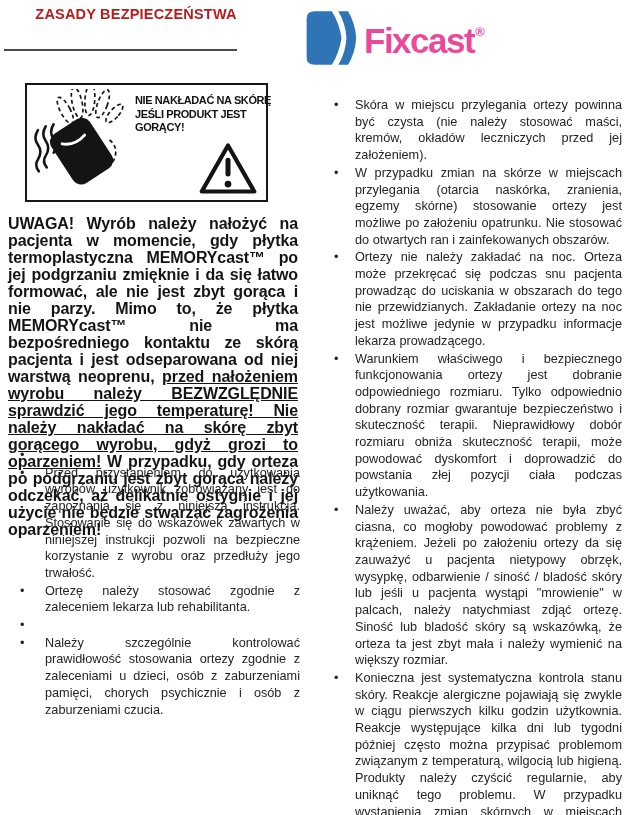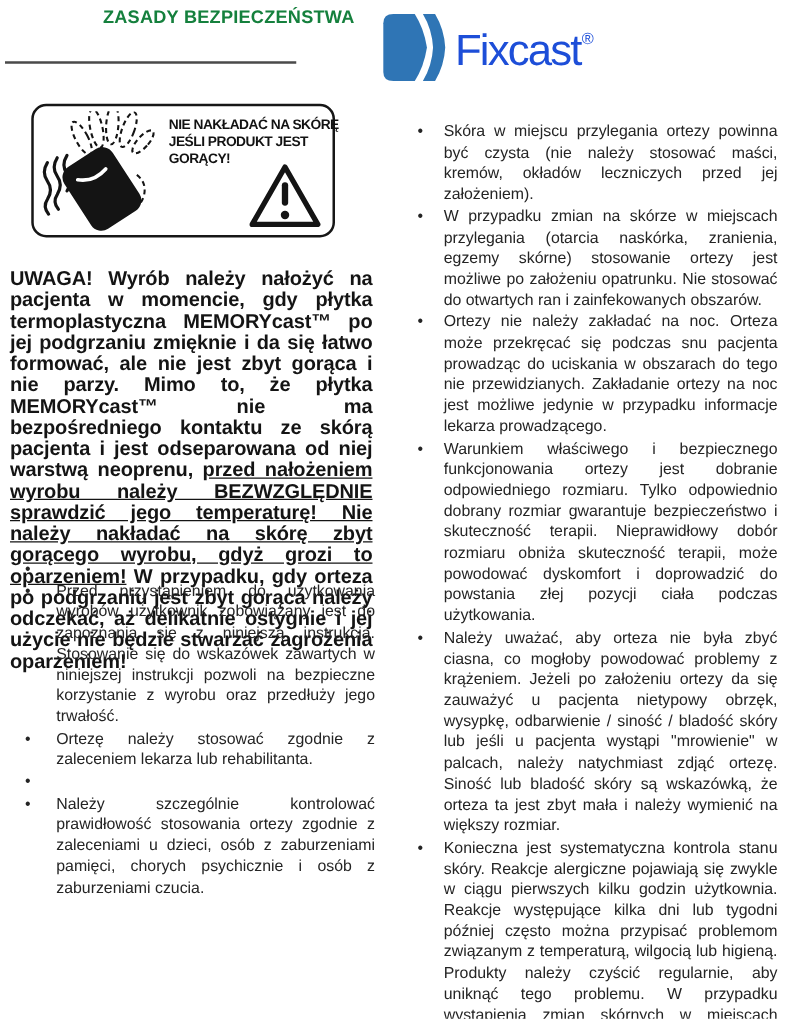--- a/index.html
+++ b/index.html
@@ -6,27 +6,27 @@
   body{
     width:628px;height:815px;position:relative;background:#ffffff;
     font-family:"Liberation Sans","DejaVu Sans",sans-serif;
     color:#1e1e1e;overflow:hidden;
   }
   .abs{position:absolute;}
 
   
   .doc-title{
     left:0;top:6px;width:272px;text-align:center;
-    font-size:14.5px;font-weight:bold;color:#15803d;letter-spacing:.2px;padding-left:47px;
+    font-size:14.5px;font-weight:bold;color:#b91c1c;letter-spacing:.2px;
   }
   .rule{left:4px;top:49px;width:233px;height:2px;background:#4a4a4a;}
 
   .warnbox{
-    left:25px;top:83px;width:243px;height:107px;
-    border:2px solid #161616;border-radius:12px;box-sizing:border-box;
+    left:25px;top:83px;width:243px;height:119px;
+    border:2px solid #161616;border-radius:0;box-sizing:border-box;
     background:#fff;
   }
   .hot-icon{position:absolute;left:2px;top:4px;width:108px;height:98px;}
   .warn-text{
     position:absolute;left:108px;top:9px;width:132px;
     font-size:11px;font-weight:bold;color:#121212;
     line-height:13.5px;letter-spacing:-.4px;white-space:nowrap;
   }
   .warn-triangle{position:absolute;right:8px;bottom:3px;width:60px;height:56px;}
 
@@ -45,21 +45,21 @@
   .left-bullets{left:8px;top:447px;width:292px;}
   .left-bullets .mk{width:25px;padding-left:12px;box-sizing:content-box;}
 
   .right-bullets{left:330px;top:97px;width:292px;}
   .right-bullets .mk{width:21px;padding-left:4px;box-sizing:content-box;}
 
   
   .logo{left:305px;top:4px;display:flex;align-items:center;gap:7px;}
   .logo-mark{width:52px;height:68px;}
   .logo-text{
-    font-weight:normal;color:#1d4ed8;font-size:35px;line-height:32px;
+    font-weight:bold;color:#ec4899;font-size:35px;line-height:32px;
     letter-spacing:-1.5px;white-space:nowrap;
   }
   .logo-text sup{font-size:13px;vertical-align:super;letter-spacing:0;position:relative;top:-4px;left:1px;}
 </style>
 </head>
 <body>
 
 <div class="abs doc-title">ZASADY BEZPIECZEŃSTWA</div>
 <div class="abs rule"></div>
 

